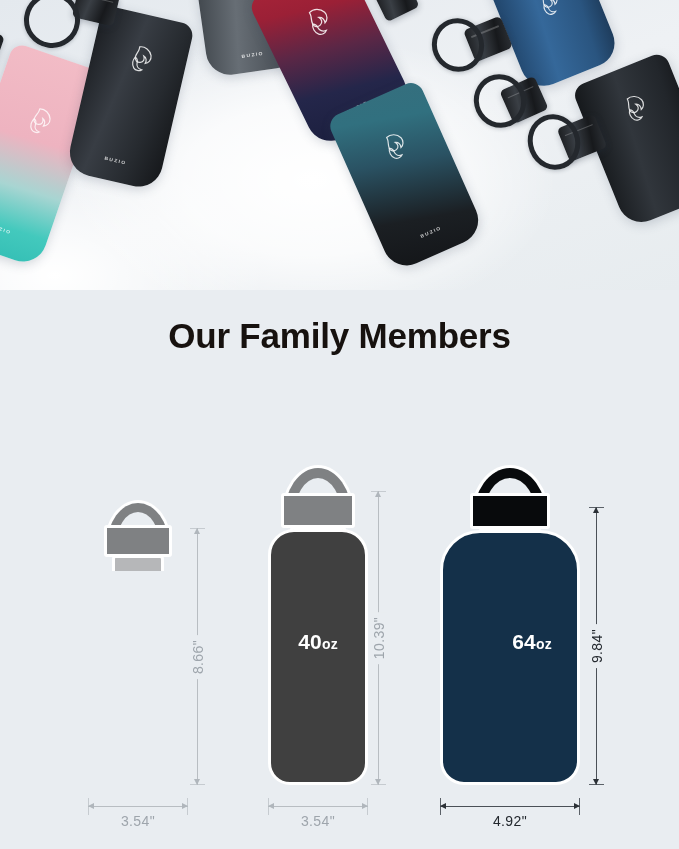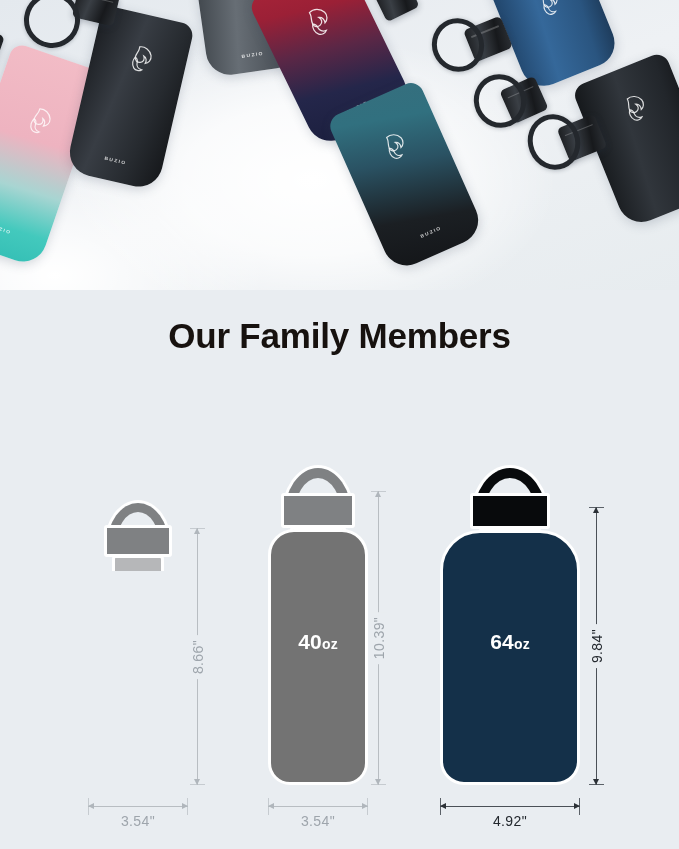--- a/index.html
+++ b/index.html
@@ -356,21 +356,21 @@
       </div>
     </div>
 
     <div class="spec" style="left:250px; width:170px; height:409px;">
 
       <div class="sil" style="left:18px; width:100px; height:320px;">
         <div class="vhandle-out" style="top:0; width:74px; height:52px;"></div>
         <div class="vhandle" style="top:3px; width:68px; height:49px; border-width:10px; border-color:#7f8183;"></div>
         <div class="vcap" style="top:28px; width:74px; height:35px; background:#7f8183;"></div>
         <div class="neck" style="top:61px; width:56px; height:16px; background:#b6b7b9;"></div>
-        <div class="body" style="height:256px; background:#737373;">
+        <div class="body" style="height:256px; background:#404040;">
           <div class="cap-label" style="top:98px;">
             <span class="num">40</span><span class="unit">oz</span>
           </div>
         </div>
       </div>
 
       <div class="dim-v" style="left:128px; bottom:64px; height:294px;">
         <div class="tick tick-t" style="background:#c6cbd0;"></div>
         <div class="tick tick-b" style="background:#c6cbd0;"></div>
         <div class="line" style="background:#b8bdc2;"></div>
@@ -390,21 +390,21 @@
     </div>
 
     <div class="spec" style="left:430px; width:200px; height:409px;">
 
       <div class="sil" style="left:10px; width:140px; height:320px;">
         <div class="vhandle-out" style="top:0; width:80px; height:54px;"></div>
         <div class="vhandle" style="top:3px; width:74px; height:51px; border-width:10px; border-color:#080a0c;"></div>
         <div class="vcap" style="top:28px; width:80px; height:36px; background:#080a0c;"></div>
         <div class="neck" style="top:62px; width:62px; height:16px; background:#143049;"></div>
         <div class="body" style="height:255px; background:#143049; border-radius:40px 40px 24px 24px;">
-          <div class="cap-label" style="top:97px;">
+          <div class="cap-label" style="top:97px;padding-left:22px;">
             <span class="num">64</span><span class="unit">oz</span>
           </div>
         </div>
       </div>
 
       <div class="dim-v" style="left:166px; bottom:64px; height:278px;">
         <div class="tick tick-t" style="background:#5b6168;"></div>
         <div class="tick tick-b" style="background:#5b6168;"></div>
         <div class="line" style="background:#4a5057;"></div>
         <div class="ar-t" style="border-bottom:6px solid #2b3036;"></div>

